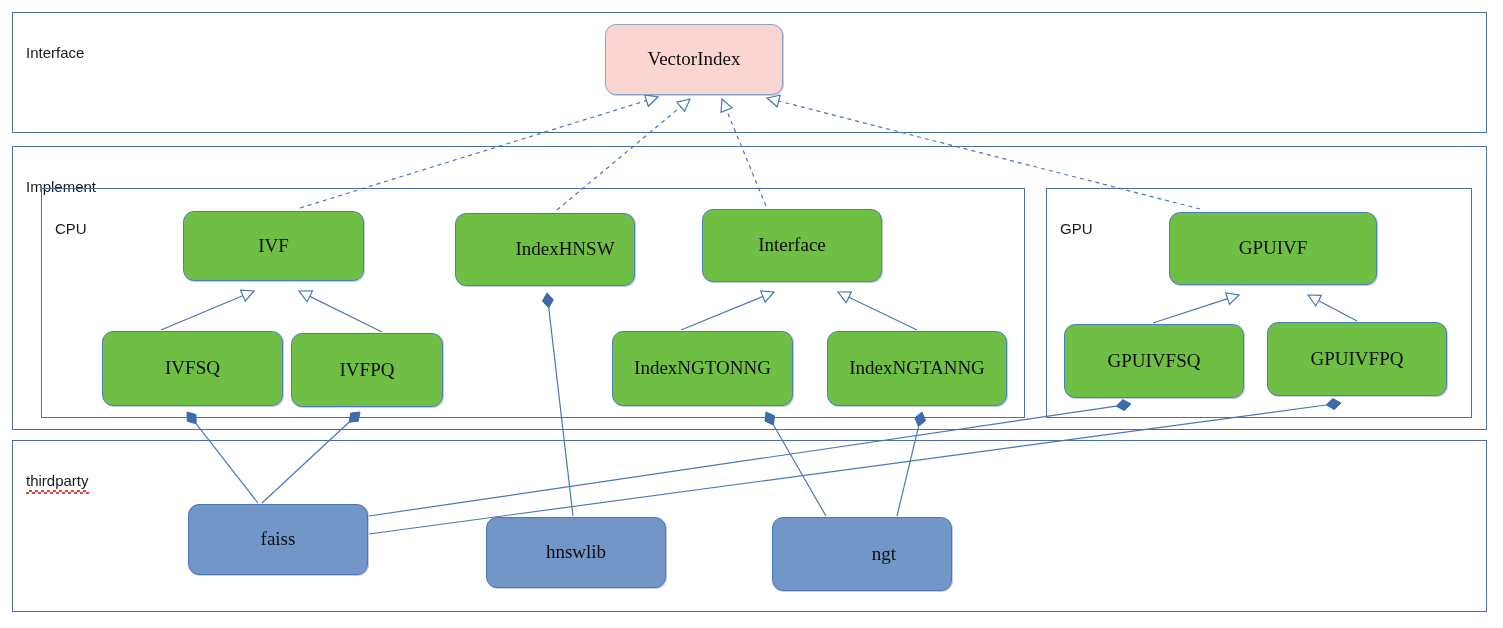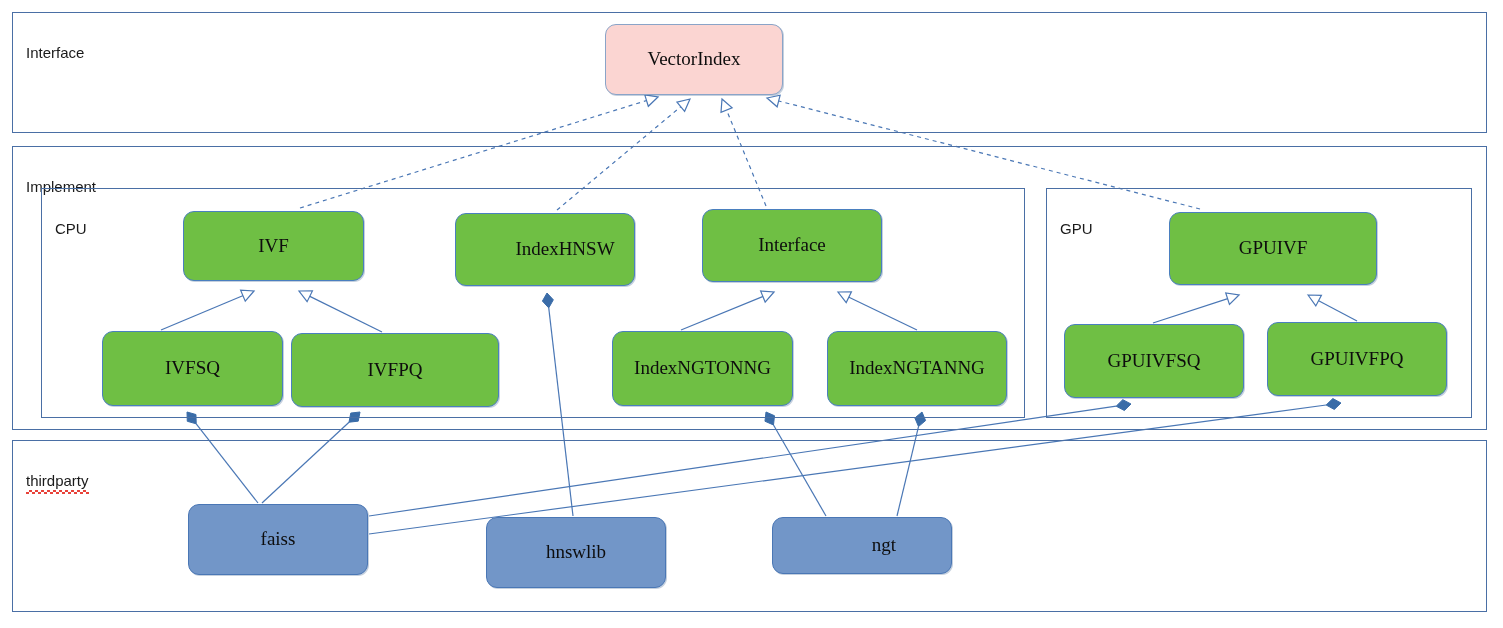--- a/index.html
+++ b/index.html
@@ -172,23 +172,23 @@
       <div class="container-box" style="left: 12px; top: 440px; width: 1475px; height: 172px; border-color: rgb(74, 111, 165);"></div>
       <div class="container-label misspelled" style="left: 26px; top: 453px;">thirdparty</div>
     </div>
   <div id="nodes">
       <div class="node interface-node" style="left: 605px; top: 24px; width: 178px; height: 71px;">VectorIndex</div>
       <div class="node impl-node" style="left: 183px; top: 211px; width: 181px; height: 70px;">IVF</div>
       <div class="node impl-node" style="left: 455px; top: 213px; width: 180px; height: 73px; padding-left: 40px;">IndexHNSW</div>
       <div class="node impl-node" style="left: 702px; top: 209px; width: 180px; height: 73px;">Interface</div>
       <div class="node impl-node" style="left: 1169px; top: 212px; width: 208px; height: 73px;">GPUIVF</div>
       <div class="node impl-node" style="left: 72px; top: 331px; width: 181px; height: 75px; margin-left: 30px;">IVFSQ</div>
-      <div class="node impl-node" style="left: 291px; top: 333px; width: 208px; height: 74px;">IVFPQ</div>
+      <div class="node impl-node" style="left: 291px; top: 333px; width: 152px; height: 74px;">IVFPQ</div>
       <div class="node impl-node" style="left: 612px; top: 331px; width: 181px; height: 75px;">IndexNGTONNG</div>
       <div class="node impl-node" style="left: 827px; top: 331px; width: 180px; height: 75px;">IndexNGTANNG</div>
       <div class="node impl-node" style="left: 1064px; top: 324px; width: 180px; height: 74px;">GPUIVFSQ</div>
       <div class="node impl-node" style="left: 1267px; top: 322px; width: 180px; height: 74px;">GPUIVFPQ</div>
       <div class="node thirdparty-node" style="left: 188px; top: 504px; width: 180px; height: 71px;">faiss</div>
       <div class="node thirdparty-node" style="left: 486px; top: 517px; width: 180px; height: 71px;">hnswlib</div>
-      <div class="node thirdparty-node" style="left: 772px; top: 517px; width: 180px; height: 57px; padding-left: 44px;">ngt</div>
+      <div class="node thirdparty-node" style="left: 772px; top: 517px; width: 180px; height: 74px; padding-left: 44px;">ngt</div>
     </div>
 
 </div>
 
 </body></html>

